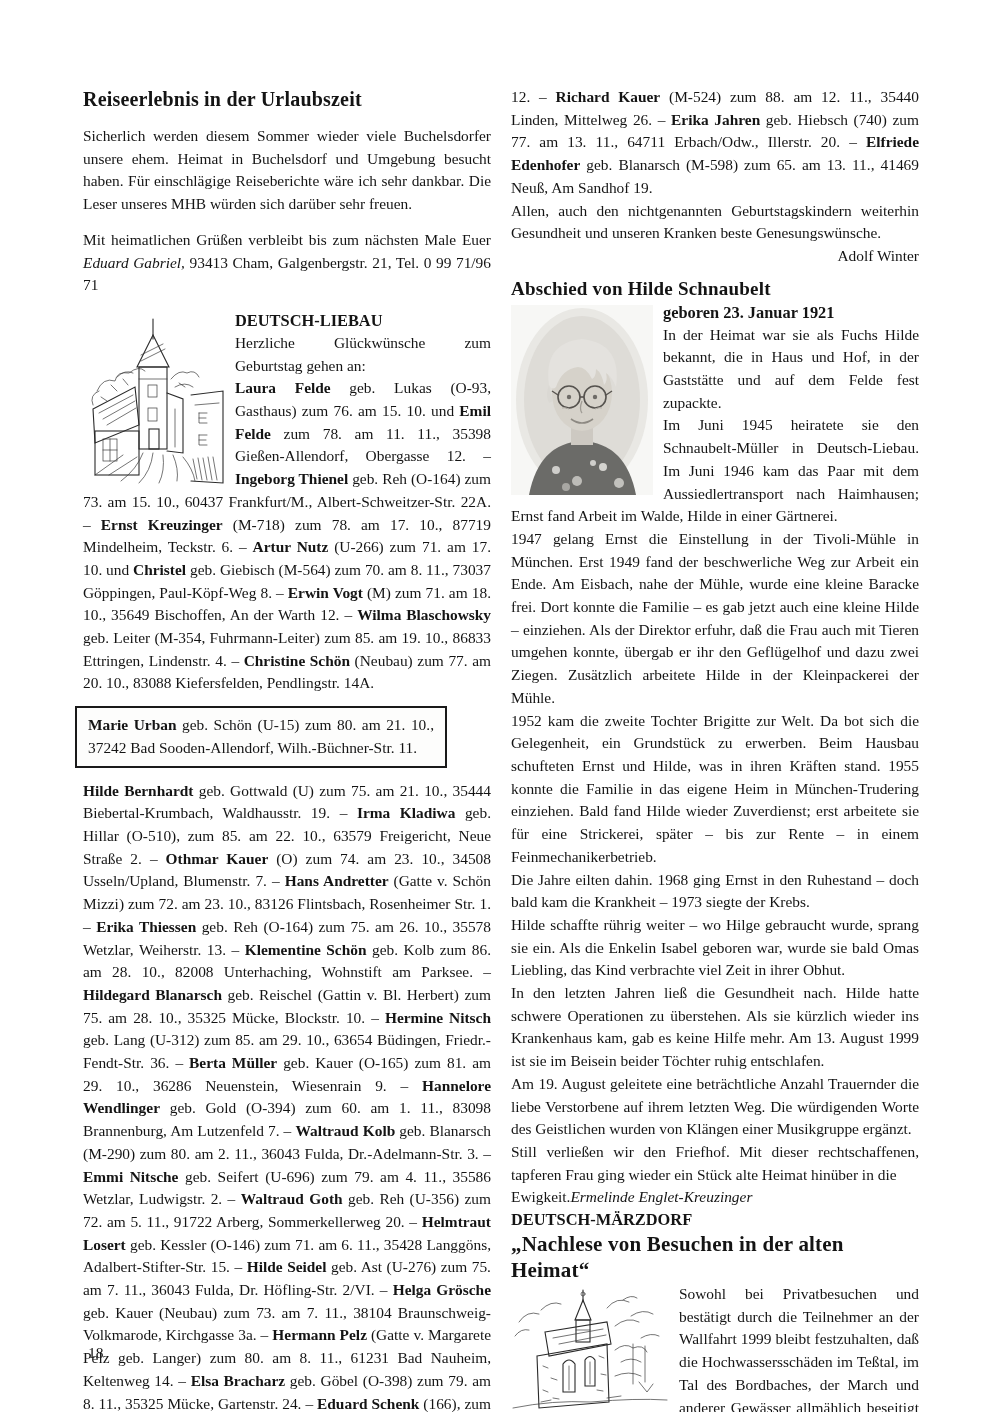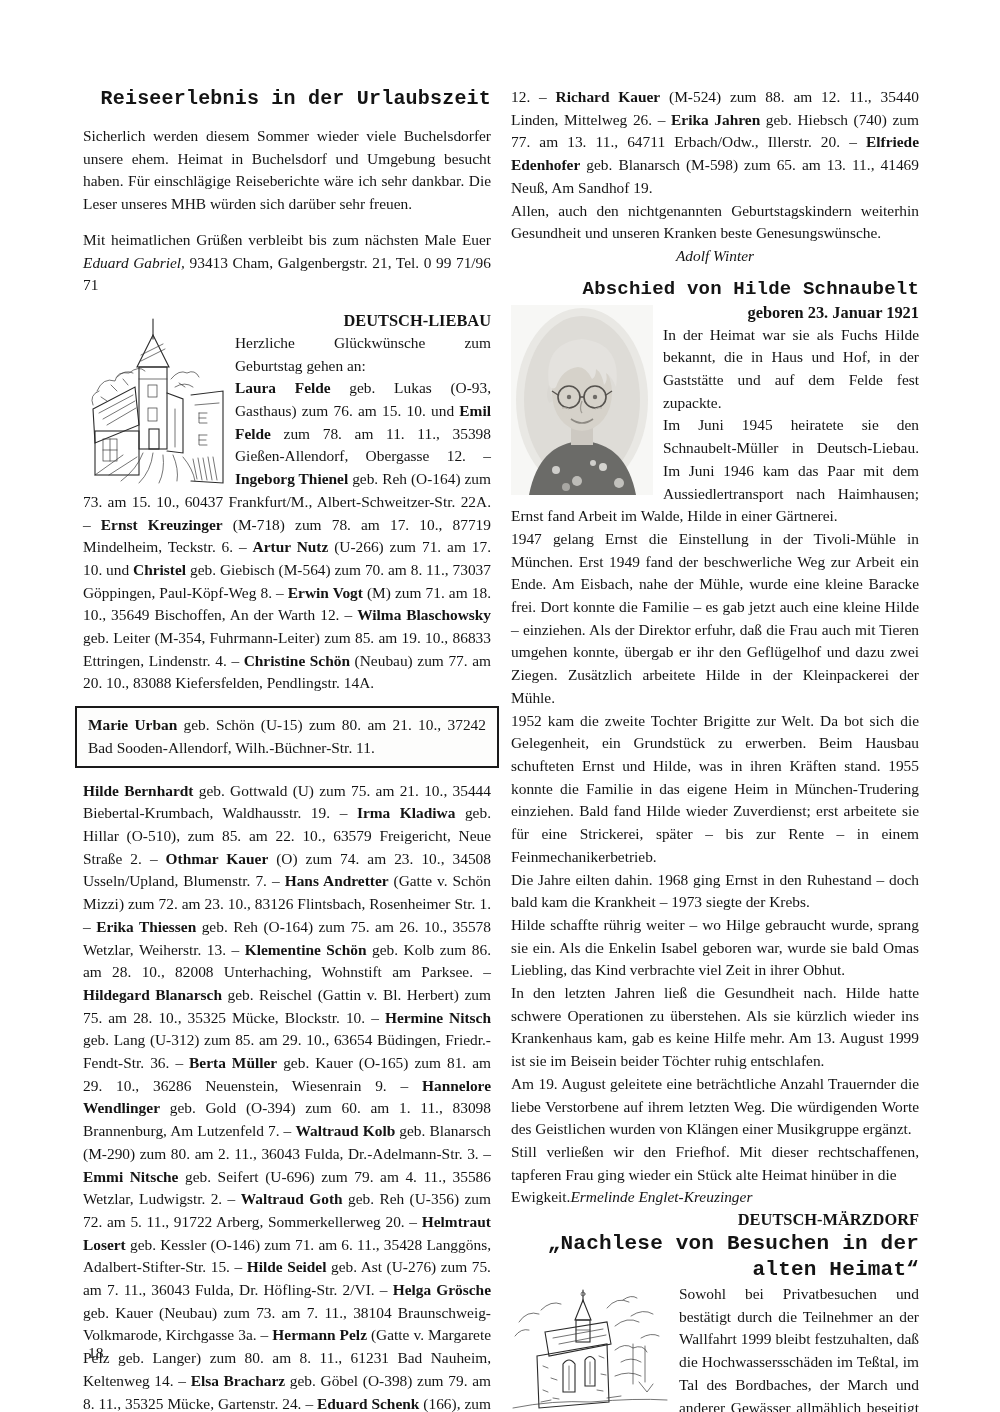--- a/index.html
+++ b/index.html
@@ -7,31 +7,31 @@
   body {
     width:1000px; height:1412px; position:relative; overflow:hidden;
     font-family:"Liberation Serif", serif; color:#141414;
   }
   .page { position:absolute; inset:0; background:#fff; }
   .col { position:absolute; top:86px; width:408px; font-size:15.4px; line-height:22.7px; text-align:justify; }
   .col-left  { left:83px; }
   .col-right { left:511px; }
   p { margin:0; }
   .gap-sm { margin-top:13px; }
-  .title-lg { font-size:20px; line-height:26px; font-weight:bold; text-align:right; letter-spacing:.2px;font-family:Liberation Mono, monospace; }
-  .title-md { font-size:16.4px; line-height:22px; font-weight:bold; text-align:right; }
+  .title-lg { font-size:20px; line-height:26px; font-weight:bold; text-align:left; letter-spacing:.2px; }
+  .title-md { font-size:16.4px; line-height:22px; font-weight:bold; text-align:left; }
   .bold { font-weight:bold; }
   .italic { font-style:italic; }
   .float-img { float:left; margin:3px 10px 3px 0; }
-  .sig-line { text-align:center; font-style:italic; }
+  .sig-line { text-align:right; }
   .split-line { display:flex; }
   .split-line .sig { font-style:italic; }
   .notice-box {
     border:2px solid #1a1a1a; padding:6px 11px; margin:11px 0 12px -8px;
-    width:424px; background:#fdfdfc;
+    width:372px; background:#fdfdfc;
   }
   .pageno { position:absolute; left:88px; top:1344px; font-size:15.5px; }
   .clearfix::after { content:""; display:block; clear:both; }
   svg .sk { fill:none; stroke:#2a2a2a; stroke-width:1.1; stroke-linecap:round; }
   svg .sk-thin { fill:none; stroke:#3a3a3a; stroke-width:.7; stroke-linecap:round; }
 </style>
 </head>
 <body>
 
 <div class="page">

